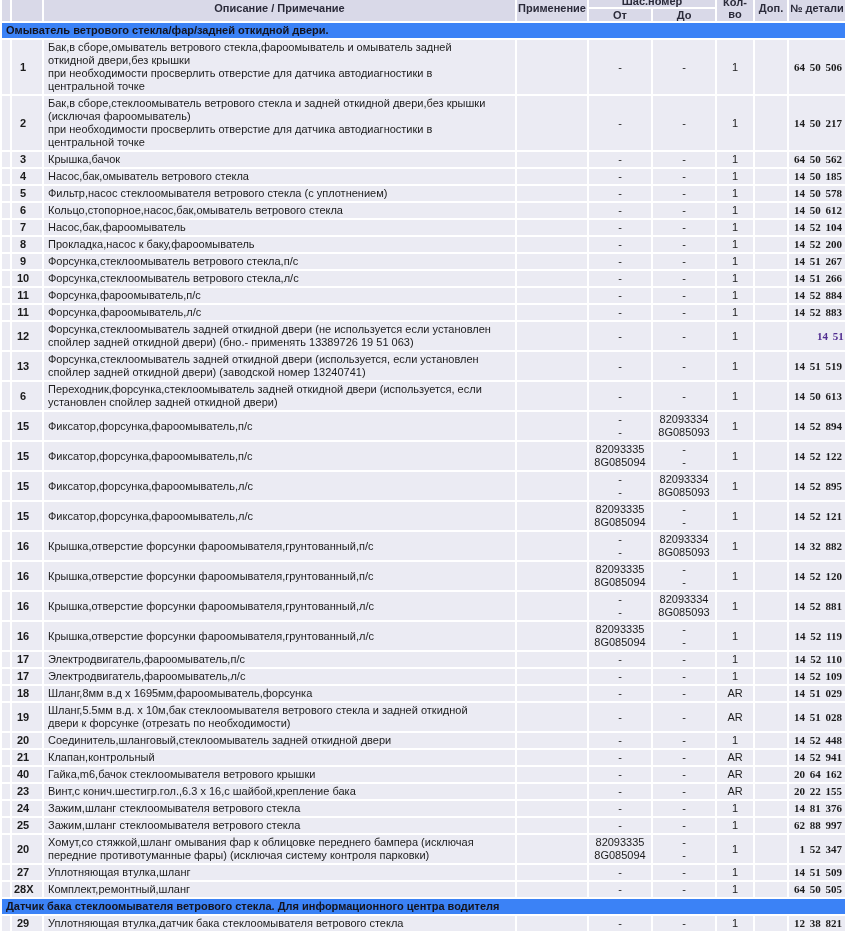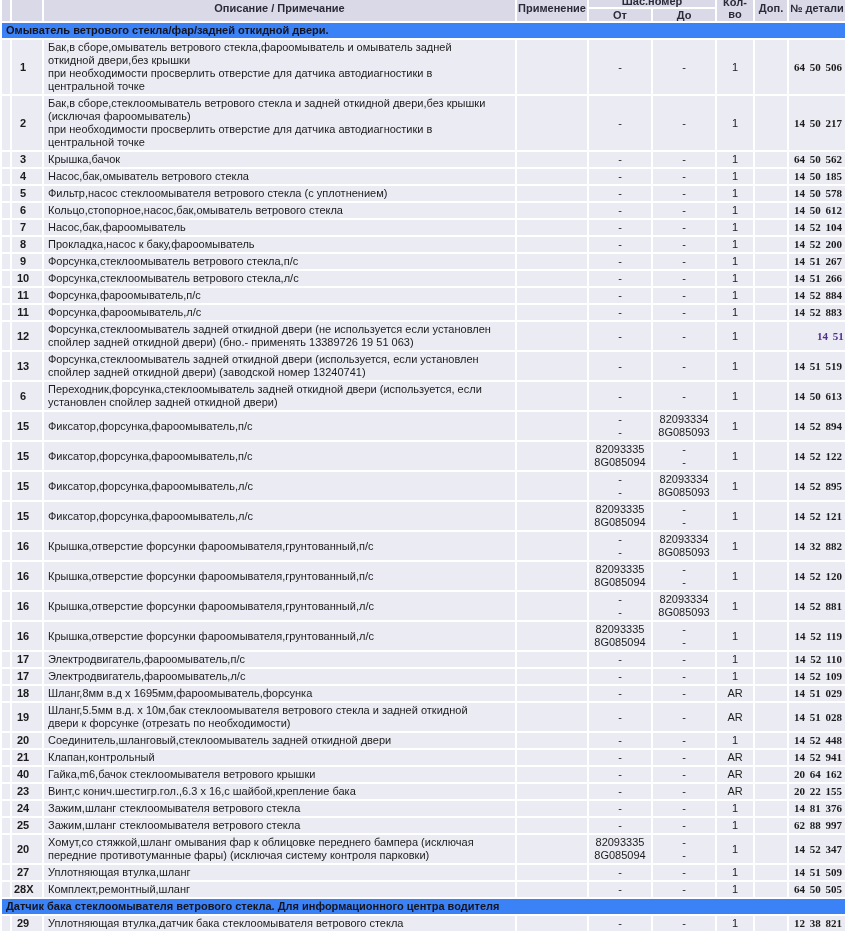--- a/index.html
+++ b/index.html
@@ -806,21 +806,21 @@
           <div>8G085094</div>
         </td>
         <td class="c-to">
           <div>-</div>
           <div>-</div>
         </td>
         <td class="c-qty">
           <div>1</div>
         </td>
         <td class="c-dop"></td>
-        <td class="c-part">14 52 347</td>
+        <td class="c-part">1 52 347</td>
       </tr>
       <tr class="part-row">
         <td class="c-narrow"></td>
         <td class="c-num">
           <div>27</div>
         </td>
         <td class="c-desc">
           <div>Уплотняющая втулка,шланг</div>
         </td>
         <td class="c-app"></td>

